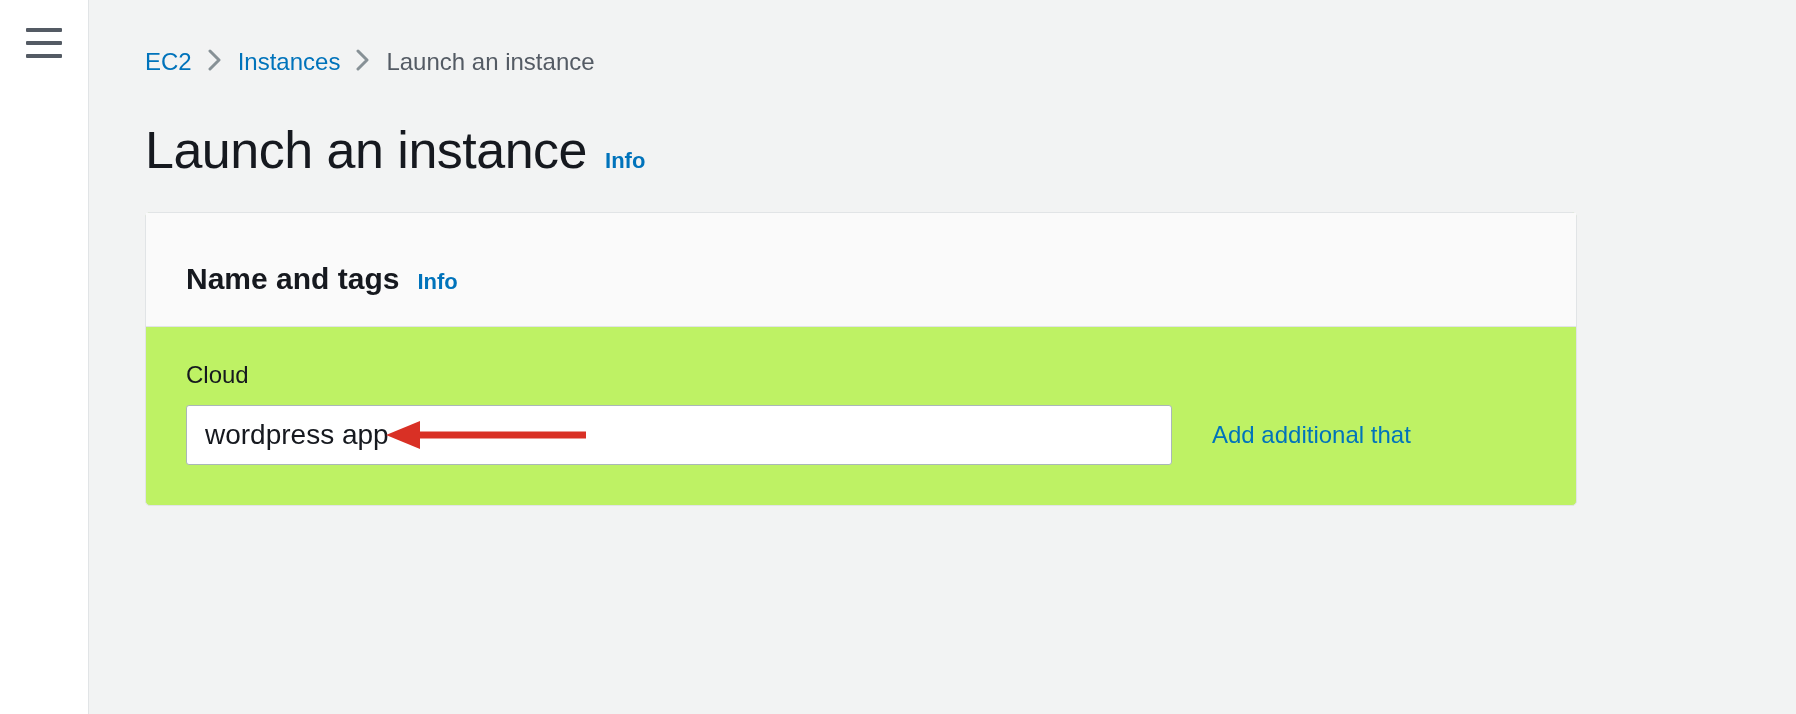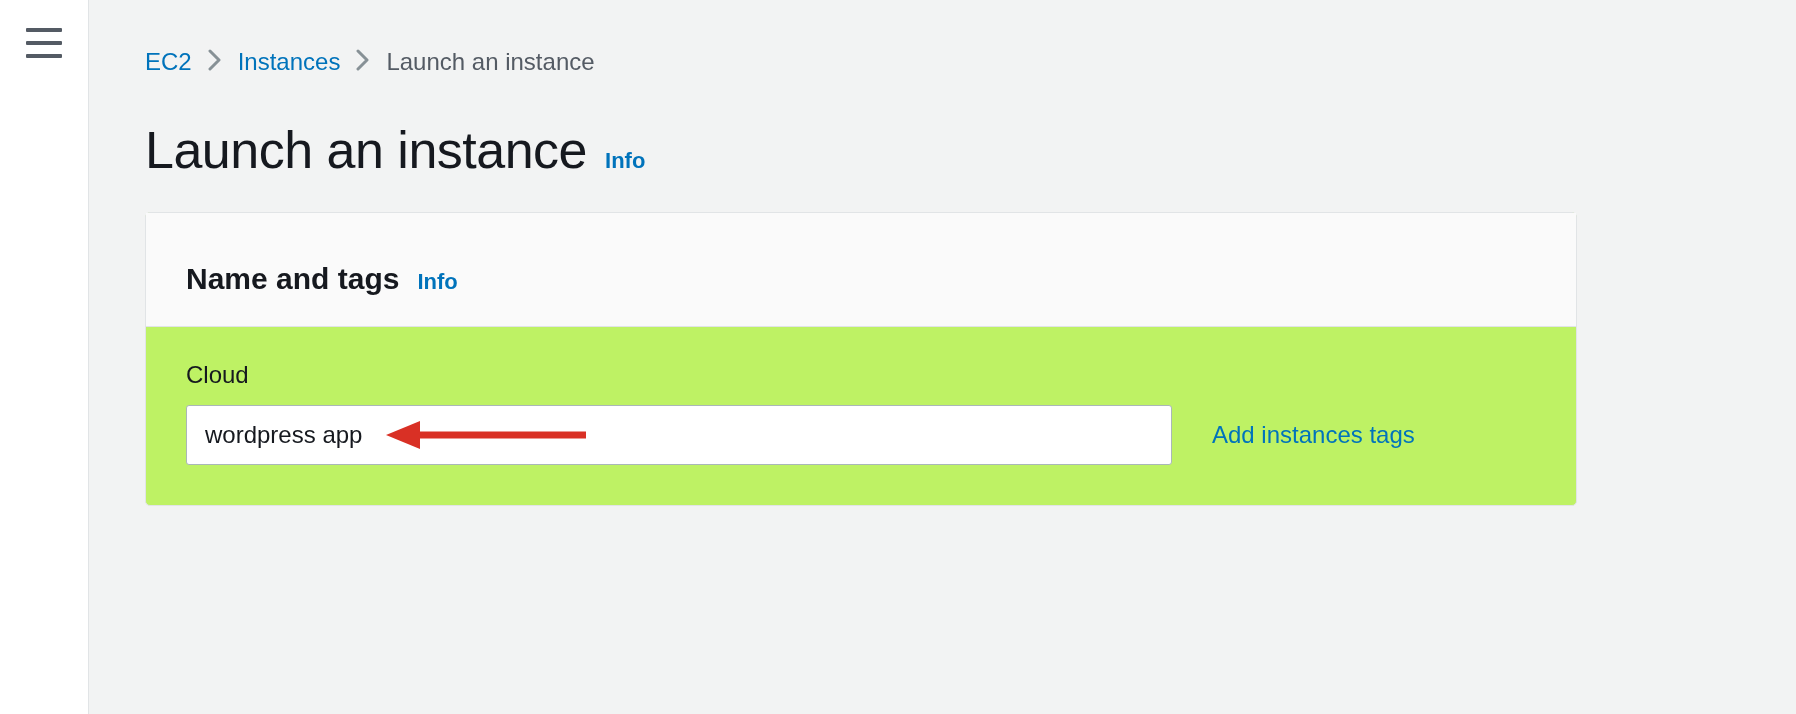--- a/index.html
+++ b/index.html
@@ -126,21 +126,21 @@
     display: flex;
     align-items: center;
     gap: 40px;
   }
   .text-input {
     flex: 0 0 986px;
     height: 60px;
     border: 1px solid #aab7b8;
     border-radius: 3px;
     padding: 0 18px;
-    font-size: 24px;
+    font-size: 28px;
     color: #16191f;
     font-family: inherit;
     outline: none;
     position: relative;
   }
   .add-tags-link {
     color: #0073bb;
     font-size: 24px;
     text-decoration: none;
     cursor: pointer;
@@ -201,18 +201,18 @@
       <div class="panel-body">
         <div class="field-label">Cloud</div>
         <div class="field-row">
           <div class="input-wrap">
             <input type="text" class="text-input" value="wordpress app" style="">
             <svg class="arrow" width="200" height="40" viewBox="0 0 200 40">
               <line x1="200" y1="20" x2="30" y2="20" stroke="#d93025" stroke-width="7"></line>
               <polygon points="0,20 34,6 34,34" fill="#d93025"></polygon>
             </svg>
           </div>
-          <a class="add-tags-link">Add instances tags</a>
+          <a class="add-tags-link">Add additional that</a>
         </div>
       </div>
     </section>
   </div>
 </div>
 
 </body></html>

